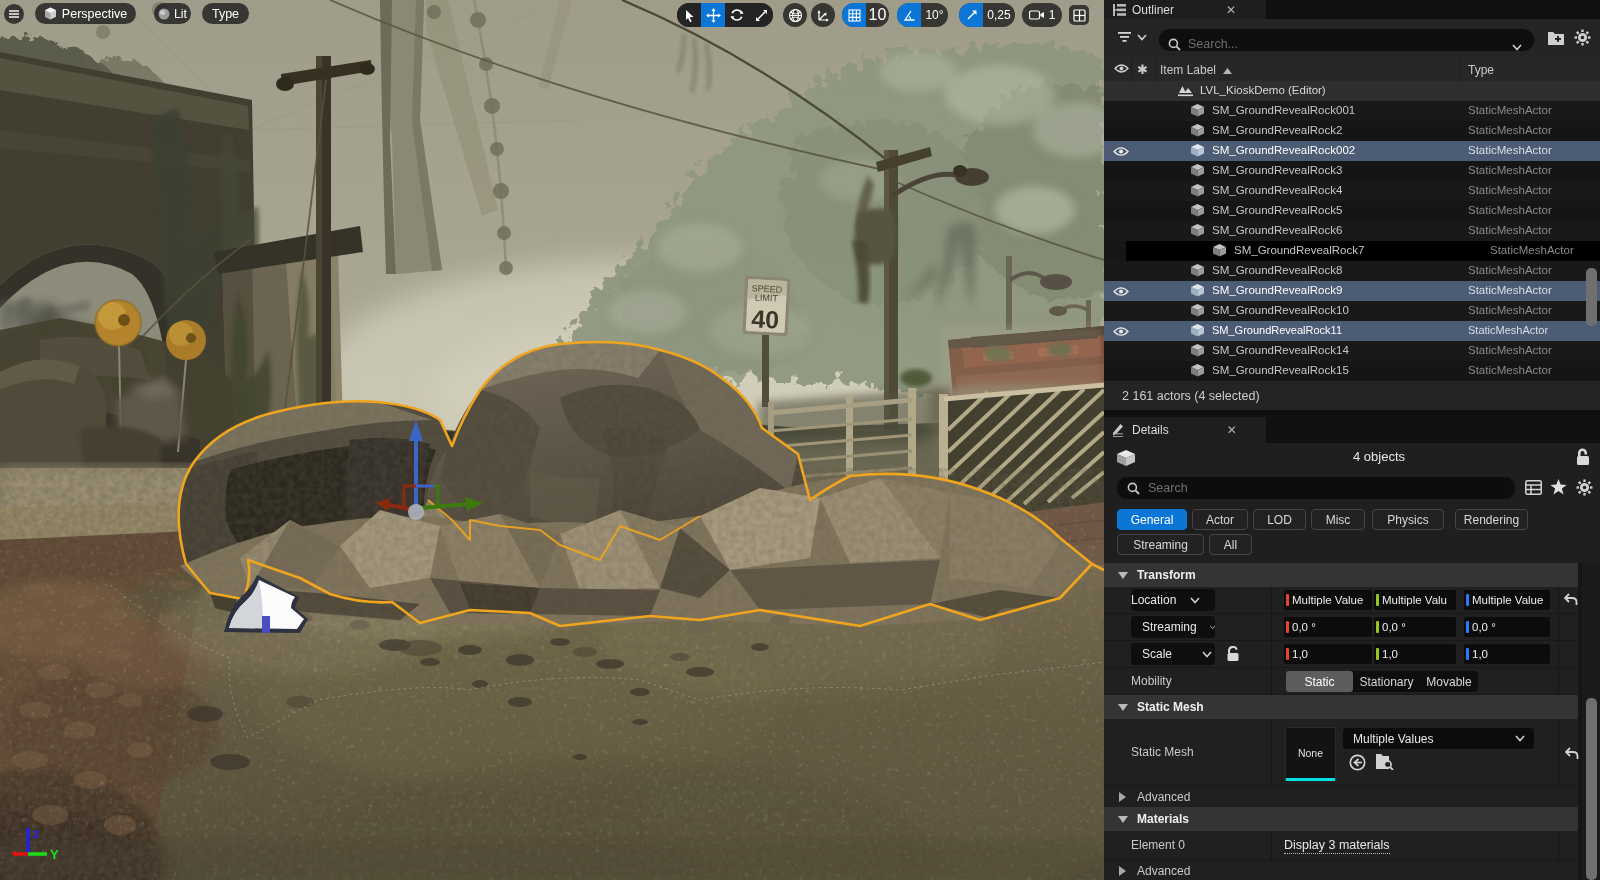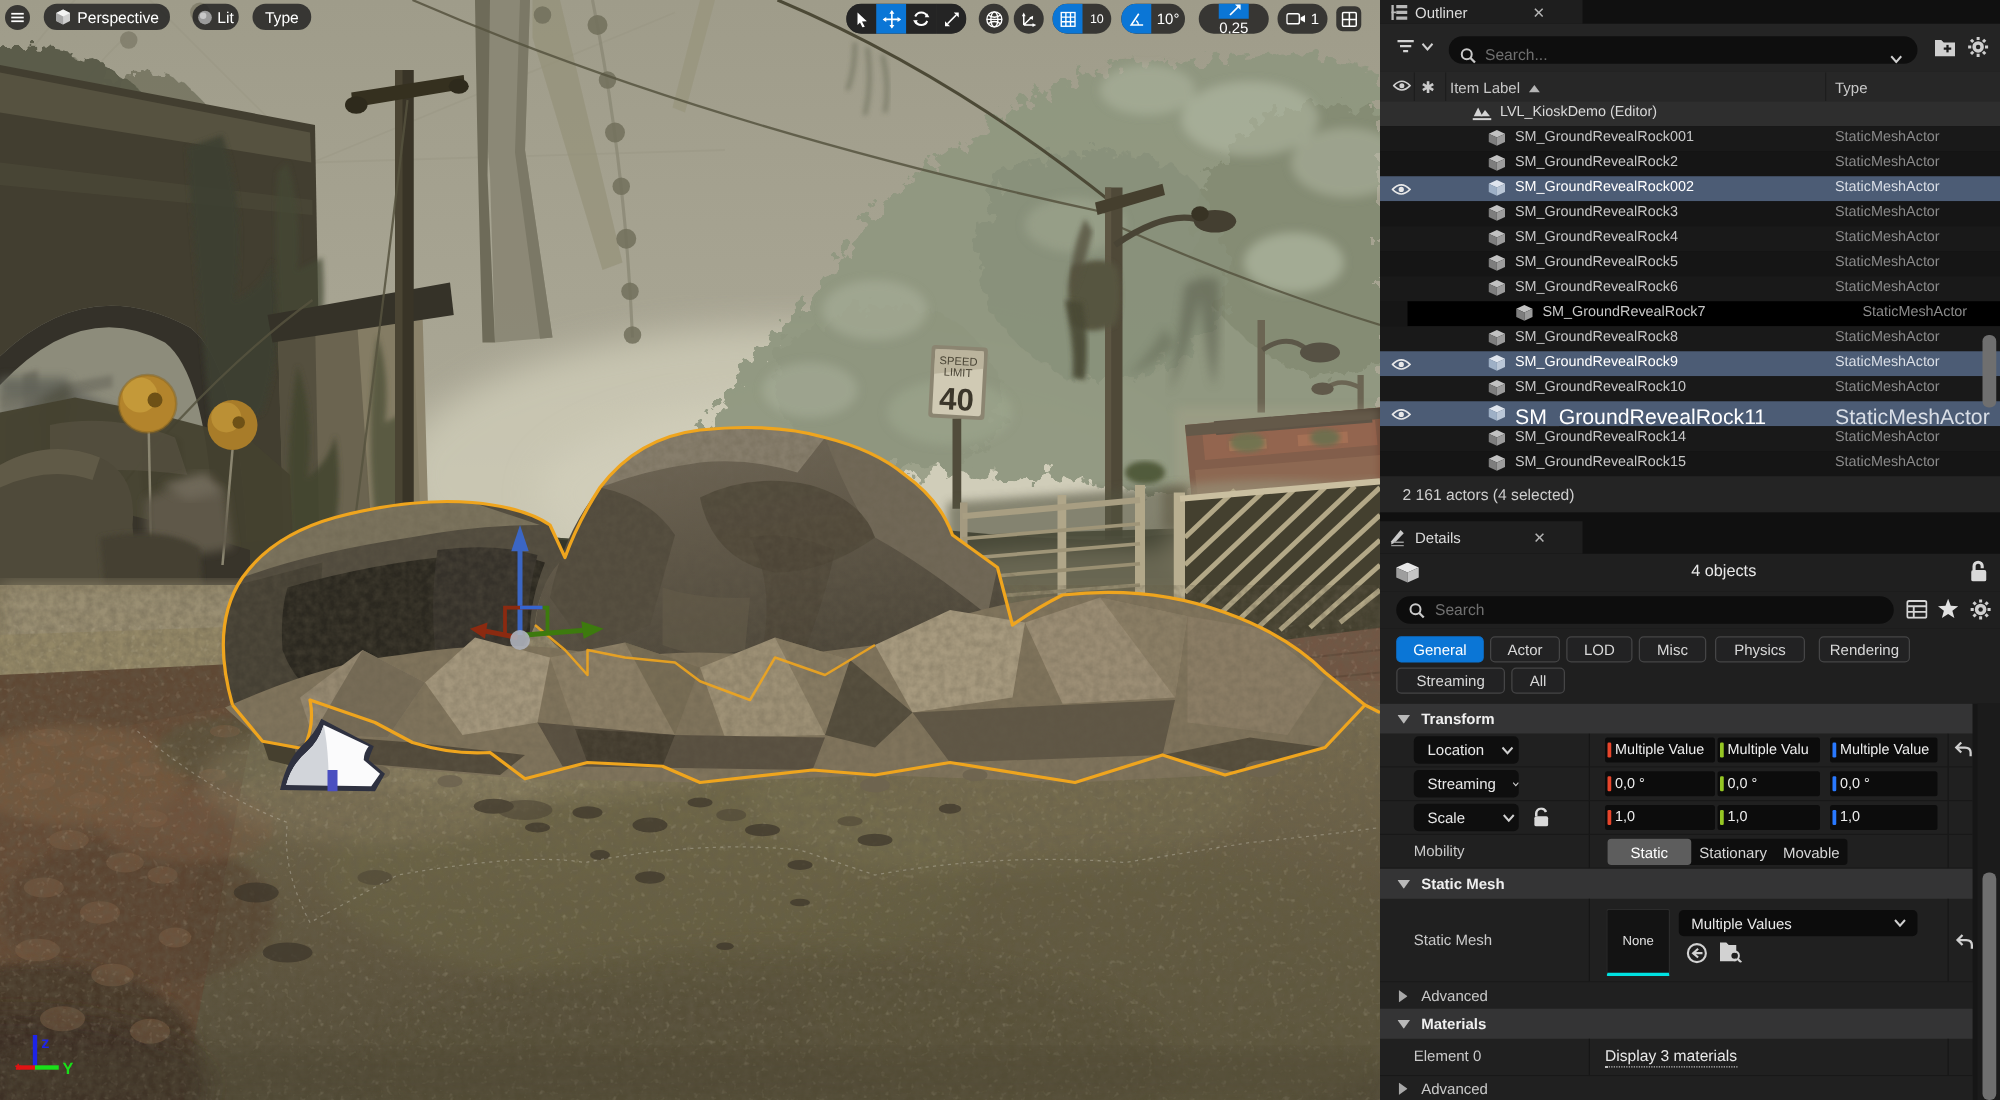--- a/index.html
+++ b/index.html
@@ -517,32 +517,32 @@
     <svg width="13" height="13" viewBox="0 0 13 13">
           <g stroke="#fff" stroke-width="1.1">
             <rect x="1" y="1" width="11" height="11" fill="none"></rect>
             <line x1="4.7" y1="1" x2="4.7" y2="12"></line>
             <line x1="8.4" y1="1" x2="8.4" y2="12"></line>
             <line x1="1" y1="4.7" x2="12" y2="4.7"></line>
             <line x1="1" y1="8.4" x2="12" y2="8.4"></line>
           </g>
         </svg>
       </div>
-  <div class="seg" style="flex:1;font-size:10px;text-align:right;">10</div>
+  <div class="seg" style="flex:1;font-size:16px;text-align:right;">10</div>
 </div>
 <div class="pill" style="left:897px;top:3px;width:51px;height:24px;padding:0;overflow:hidden;">
   <div class="seg blue" style="width:24px;">
     <svg width="13" height="13" viewBox="0 0 13 13">
           <path d="M11.5 11 L2 11 L8 2" fill="none" stroke="#fff" stroke-width="1.3"></path>
           <path d="M6 7.5 A 4.5 4.5 0 0 1 7.8 11" fill="none" stroke="#fff" stroke-width="1.1"></path>
         </svg>
       </div>
   <div class="seg" style="flex:1;font-size:12px;">10°</div>
 </div>
-<div class="pill" style="left:959px;top:3px;width:56px;height:24px;padding:0;overflow:hidden;flex-direction:column;">
+<div class="pill" style="left:959px;top:3px;width:56px;height:24px;padding:0;overflow:hidden;">
   <div class="seg blue" style="width:24px;">
     <svg width="13" height="13" viewBox="0 0 13 13">
           <line x1="3" y1="10" x2="10" y2="3" stroke="#fff" stroke-width="1.4"></line>
           <path d="M11.5 1.5 L11.5 6 L7 1.5 Z" fill="#fff"></path>
         </svg>
       </div>
   <div class="seg" style="flex:1;font-size:12px;">0,25</div>
 </div>
 <div class="pill" style="left:1022px;top:3px;width:40px;height:24px;">
   <svg width="16" height="12" viewBox="0 0 16 12" style="margin-right:4px">
@@ -744,21 +744,21 @@
       </div>
 <div style="position:absolute;left:0;top:220px;width:496px;height:20px;background:#191919;font-size:11.5px;">
         <svg width="15" height="13" viewBox="0 0 15 13" style="position:absolute;left:86px;top:3px">
           <path d="M7.5 0 L14 3 L7.5 6 L1 3 Z" fill="#c2c2c2"></path>
           <path d="M1 3 L7.5 6 L7.5 12.5 L1 9.5 Z" fill="#7e7e7e"></path>
           <path d="M14 3 L7.5 6 L7.5 12.5 L14 9.5 Z" fill="#9b9b9b"></path>
         </svg>
         <span style="position:absolute;left:108px;top:3px;color:#c6c6c6">SM_GroundRevealRock10</span>
         <span style="position:absolute;left:364px;top:3px;color:#8a8a8a">StaticMeshActor</span>
       </div>
-<div style="position:absolute;left:0;top:240px;width:496px;height:20px;background:#4c5c75;font-size:17px;">
+<div style="position:absolute;left:0;top:240px;width:496px;height:20px;background:#4c5c75;font-size:11px;">
         <svg width="16" height="11" viewBox="0 0 16 11" style="position:absolute;left:9px;top:5px">
           <path d="M1 5.5 Q8 -1.8 15 5.5 Q8 12.8 1 5.5 Z" fill="none" stroke="#e8e8e8" stroke-width="1.3"></path>
           <circle cx="8" cy="5.5" r="2.1" fill="#e8e8e8"></circle>
         </svg>
         <svg width="15" height="13" viewBox="0 0 15 13" style="position:absolute;left:86px;top:3px">
           <path d="M7.5 0 L14 3 L7.5 6 L1 3 Z" fill="#dfe5ee"></path>
           <path d="M1 3 L7.5 6 L7.5 12.5 L1 9.5 Z" fill="#9eb0c6"></path>
           <path d="M14 3 L7.5 6 L7.5 12.5 L14 9.5 Z" fill="#b9c6d6"></path>
         </svg>
         <span style="position:absolute;left:108px;top:3px;color:#fff">SM_GroundRevealRock11</span>
@@ -862,21 +862,21 @@
   Transform</div>
 <div class="r" style="left:0;top:587px;width:474px;height:293px;background:#202020;"></div>
 <div class="r" style="left:167px;top:587px;width:1px;height:108px;background:#161616;"></div>
 <div class="r" style="left:454px;top:587px;width:1px;height:108px;background:#161616;"></div>
 <div class="r" style="left:0;top:613px;width:474px;height:1px;background:#181818;"></div>
 <div class="r" style="left:0;top:640px;width:474px;height:1px;background:#181818;"></div>
 <div class="r" style="left:0;top:667px;width:474px;height:1px;background:#181818;"></div>
 <div class="r" style="left:0;top:694px;width:474px;height:1px;background:#181818;"></div>
 
 <div class="ddbtn" style="left:27px;top:589px;width:84px;height:22px;">
-      <span style="margin-left:11px">Location</span>
+      <span style="">Location</span>
   <svg width="10" height="7" viewBox="0 0 10 7" style="margin-left:14px">
         <path d="M1 1 L5 5.5 L9 1" fill="none" stroke="#cfcfcf" stroke-width="1.6"></path>
       </svg>
     </div>
 <div class="vfield" style="left:180px;top:590px;width:88px;"><i class="vbar" style="background:#e8452b"></i>Multiple Value</div>
 <div class="vfield" style="left:270px;top:590px;width:82px;"><i class="vbar" style="background:#95c623"></i>Multiple Valu</div>
 <div class="vfield" style="left:360px;top:590px;width:86px;"><i class="vbar" style="background:#2979ff"></i>Multiple Value</div>
 <svg class="r" style="left:459px;top:593px" width="15" height="13" viewBox="0 0 15 13">
       <path d="M6 1 L2 5 L6 9" fill="none" stroke="#d0d0d0" stroke-width="1.8"></path>
       <path d="M2 5 L9 5 Q13.5 5 13.5 9 L13.5 12" fill="none" stroke="#d0d0d0" stroke-width="1.8"></path>

